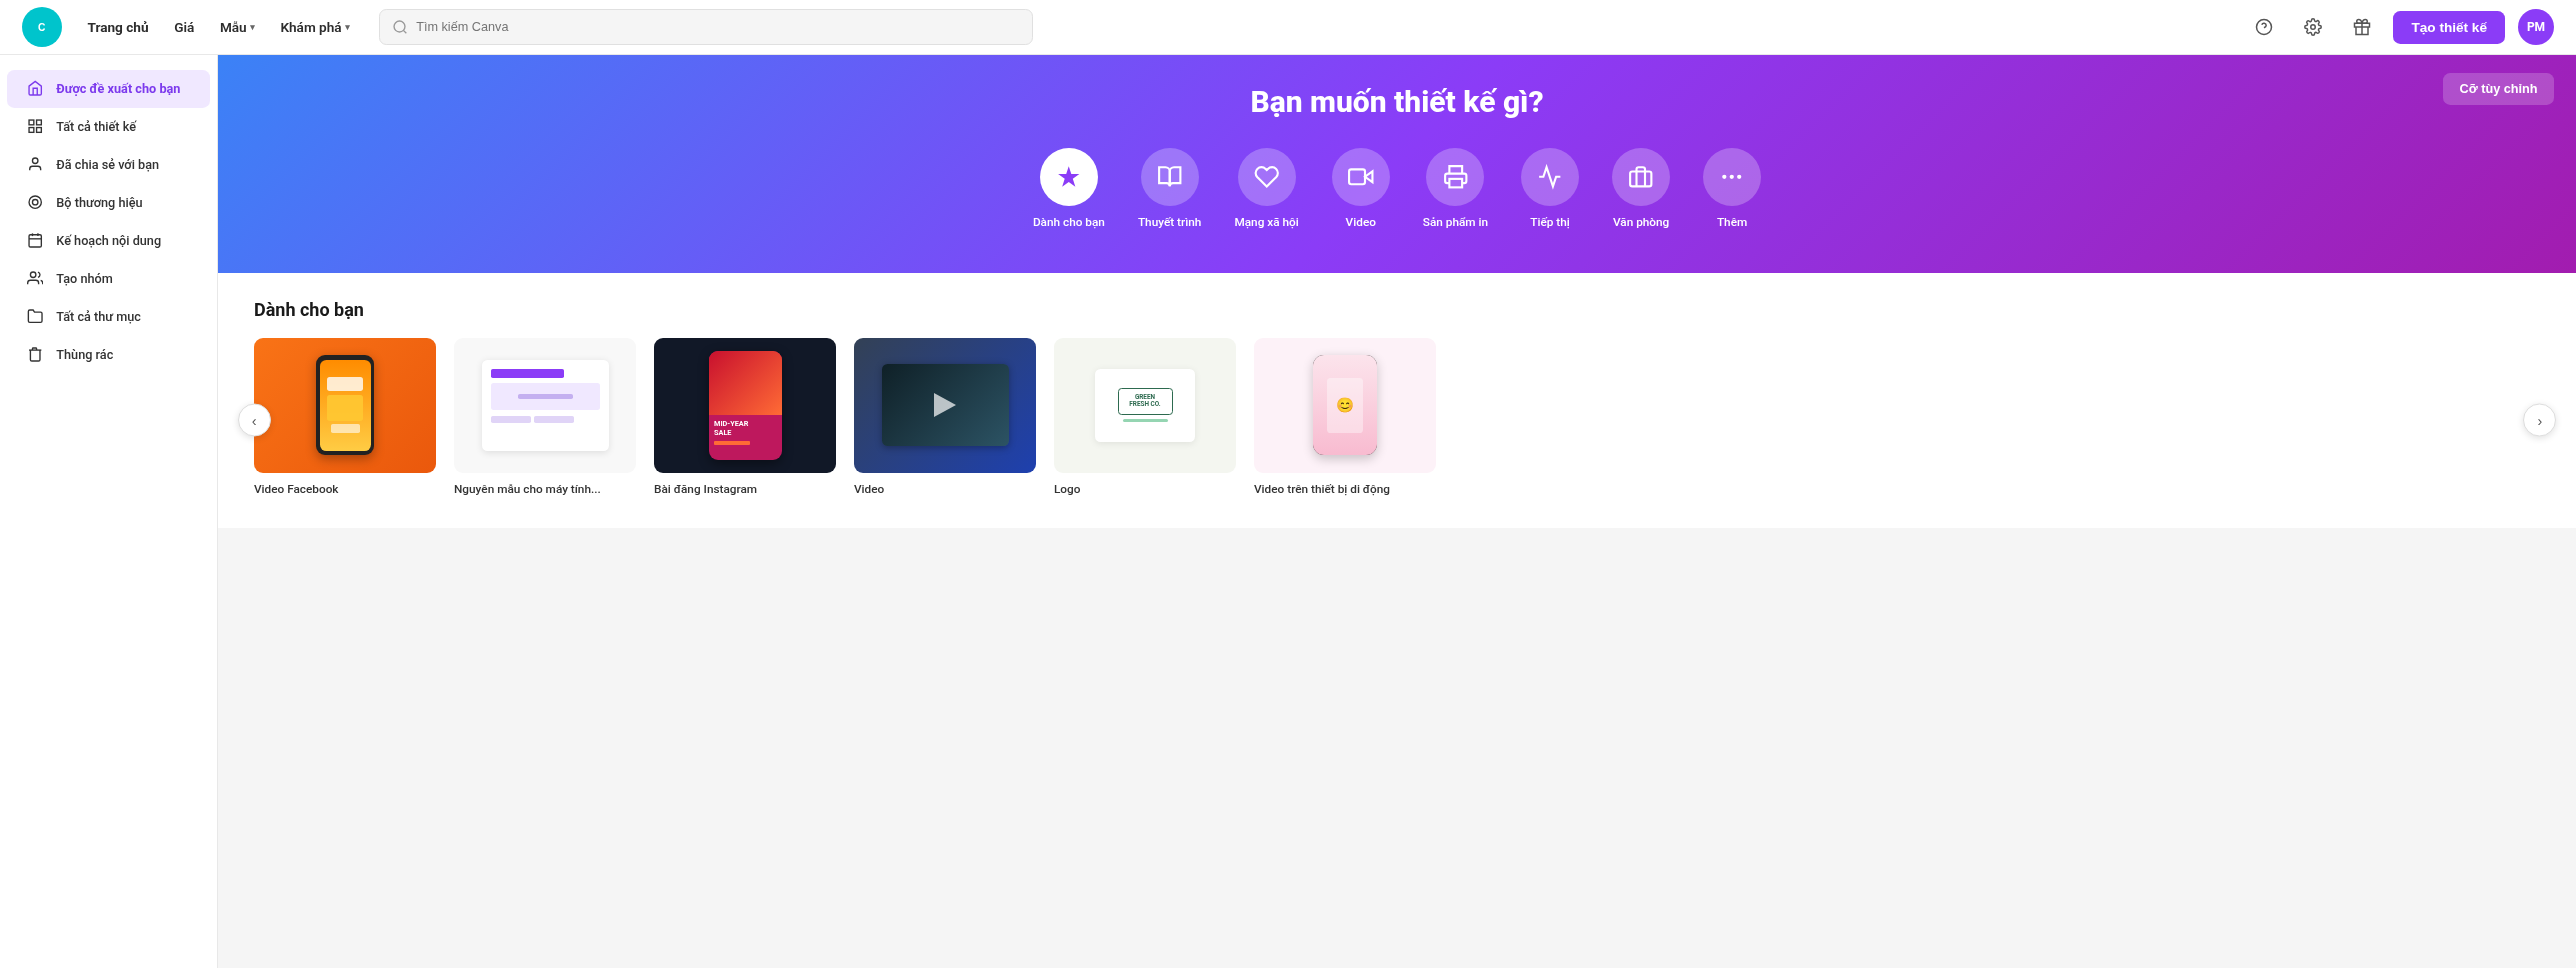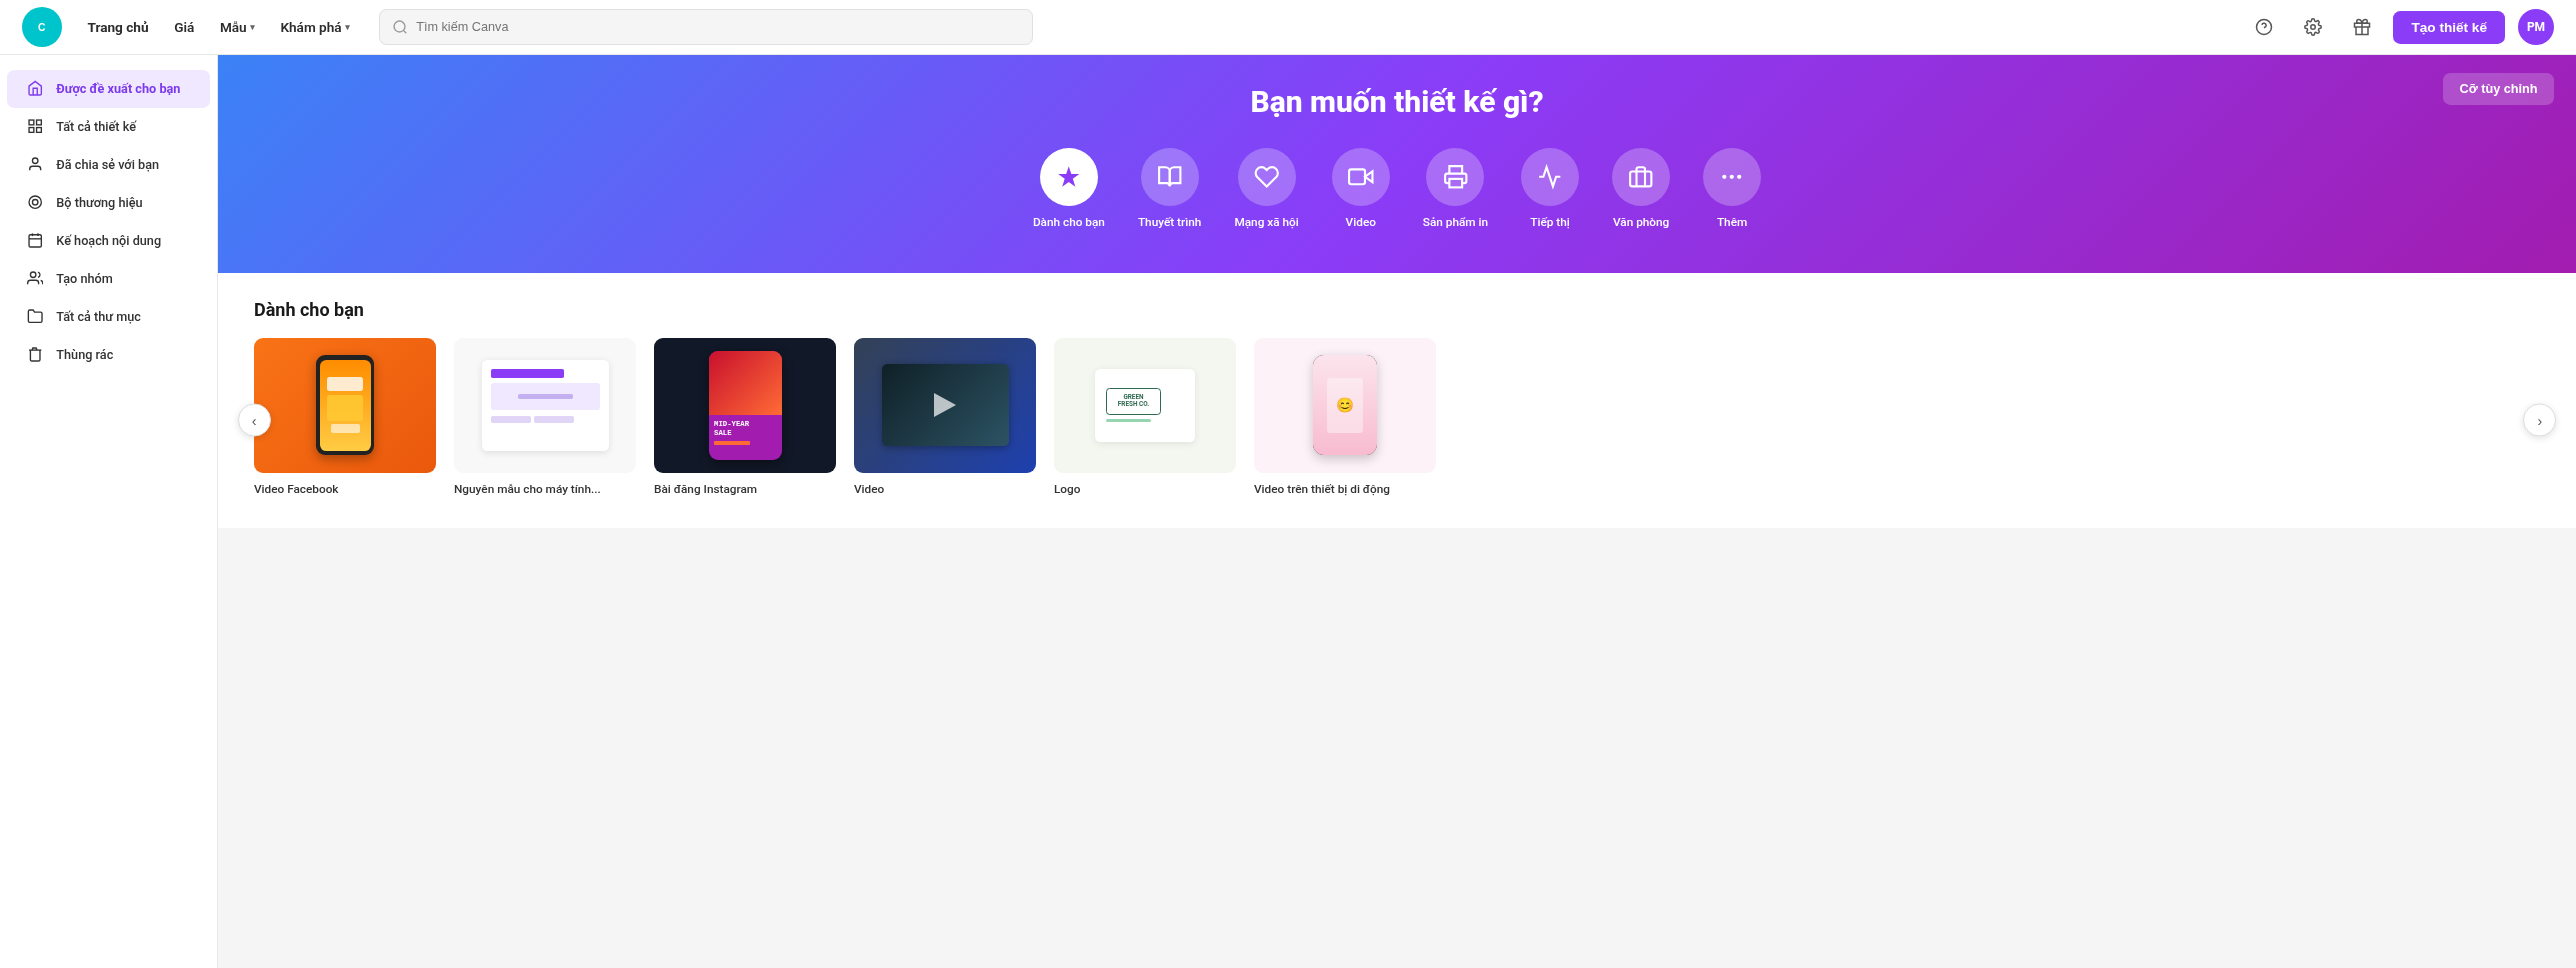--- a/index.html
+++ b/index.html
@@ -409,21 +409,21 @@
                   </div>
                 </div>
               </div>
             </div>
             <div class="template-card-label">Nguyên mẫu cho máy tính...</div>
           </div>
 
           <div class="template-card">
             <div class="template-card-img canva-card-3">
               <div style="display:flex;align-items:center;justify-content:center;width:100%;height:100%;">
-                <div style="width:73px;height:109px;background:#a21caf;border-radius:9px;overflow:hidden;position:relative;box-shadow:0 3.6px 11px rgba(0,0,0,0.4);font-family:Liberation Mono, monospace;">
+                <div style="width:73px;height:109px;background:#be185d;border-radius:9px;overflow:hidden;position:relative;box-shadow:0 3.6px 11px rgba(0,0,0,0.4);">
                   <div style="width:100%;height:64px;background:linear-gradient(135deg,#c8102e,#ff6b35);"></div>
                   <div style="padding:5.5px;">
                     <div style="font-size:7.3px;color:#fff;font-weight:700;line-height:1.2;">MID-YEAR<br>SALE</div>
                     <div style="width:36px;height:3.6px;background:#ff6b35;border-radius:0.9px;margin-top:3.6px;"></div>
                   </div>
                 </div>
               </div>
             </div>
             <div class="template-card-label">Bài đăng Instagram</div>
           </div>
@@ -435,21 +435,21 @@
                   <div style="width:0;height:0;border-style:solid;border-width:12.7px 0 12.7px 22px;border-color:transparent transparent transparent rgba(255,255,255,0.7);"></div>
                 </div>
               </div>
             </div>
             <div class="template-card-label">Video</div>
           </div>
 
           <div class="template-card">
             <div class="template-card-img canva-card-5">
               <div style="display:flex;align-items:center;justify-content:center;width:100%;height:100%;">
-                <div style="width:100px;height:73px;background:#fff;border-radius:5.5px;box-shadow:0 1.8px 7.3px rgba(0,0,0,0.08);display:flex;flex-direction:column;justify-content:center;gap:3.6px;padding:11px;">
+                <div style="width:100px;height:73px;background:#fff;border-radius:5.5px;box-shadow:0 1.8px 7.3px rgba(0,0,0,0.08);display:flex;flex-direction:column;align-items:center;justify-content:center;gap:3.6px;padding:11px;">
                   <div style="width:55px;height:27px;border:1.8px solid #2d6a4f;border-radius:3.6px;display:flex;align-items:center;justify-content:center;">
                     <span style="font-size:6.4px;color:#2d6a4f;font-weight:700;text-align:center;line-height:1.1;">GREEN<br>FRESH CO.</span>
                   </div>
                   <div style="width:45px;height:3.6px;background:#95d5b2;border-radius:1.8px;"></div>
                 </div>
               </div>
             </div>
             <div class="template-card-label">Logo</div>
           </div>
 

